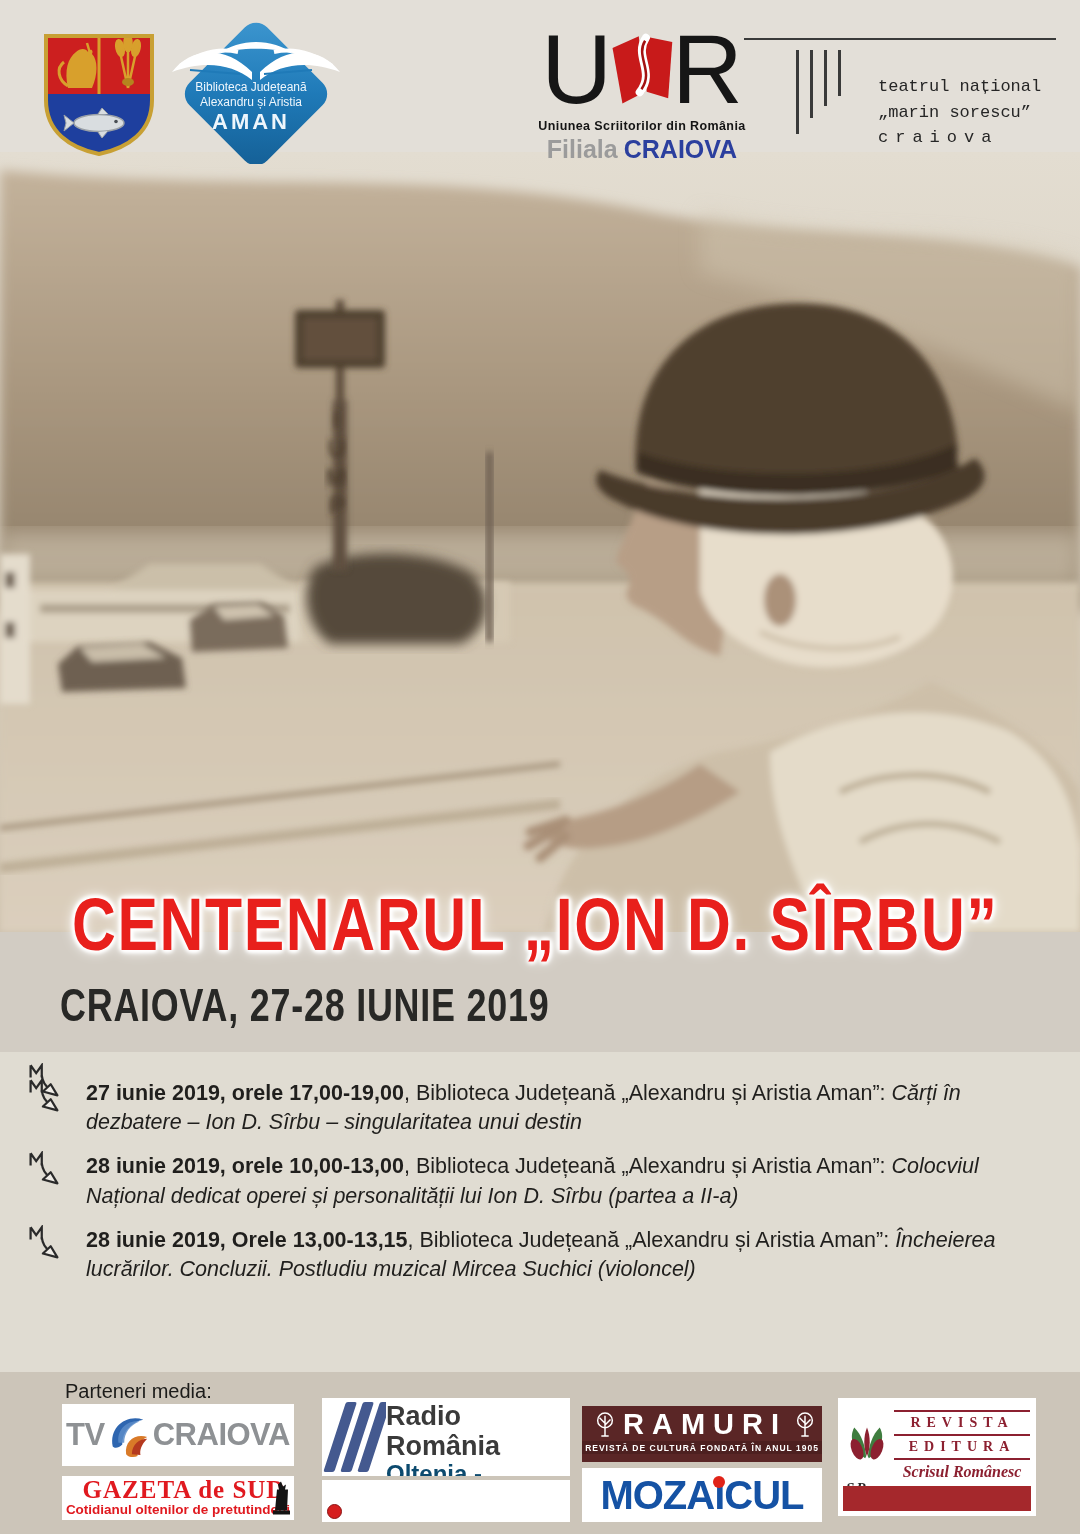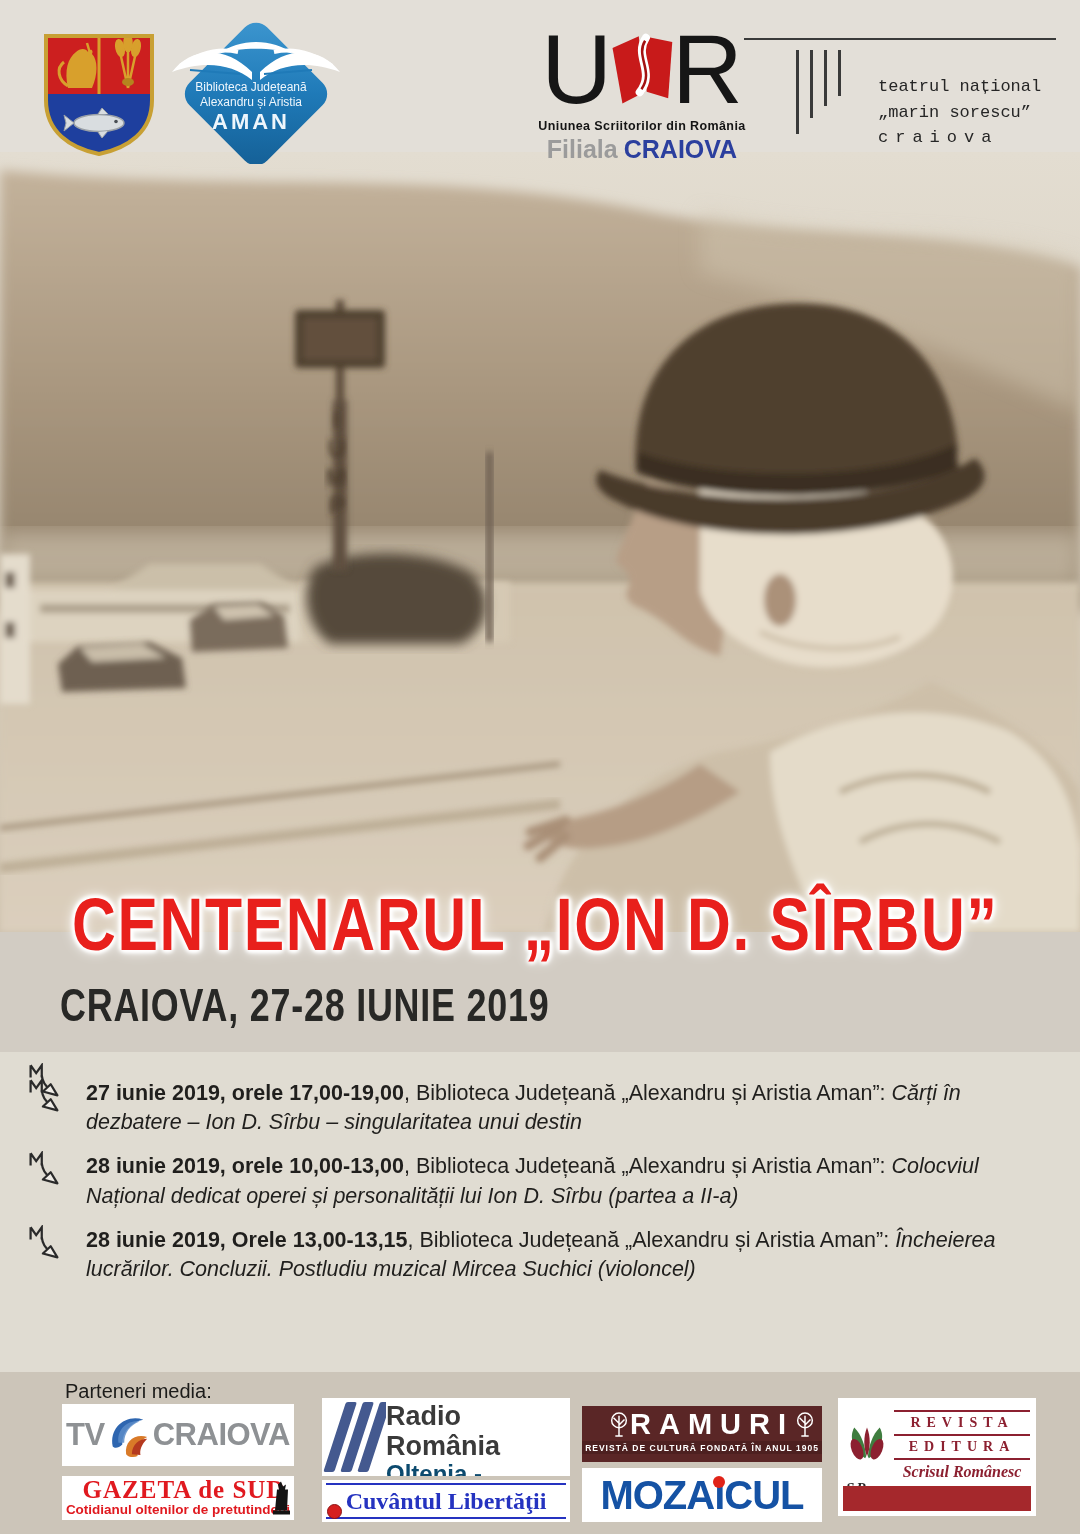--- a/index.html
+++ b/index.html
@@ -66,21 +66,21 @@
   .radio-txt{padding-top:4px;line-height:1.1;}
   .rd1,.rd2{font-size:27px;font-weight:700;color:#3a3a3a;}
   .rd3{font-size:24px;font-weight:700;color:#0c4a6e;}
   .cuv{left:322px;top:108px;width:248px;height:42px;}
   .cuv-inner{margin:3px 4px;border-top:2px solid #2533c0;border-bottom:2px solid #2533c0;height:32px;
              display:flex;align-items:center;justify-content:center;}
   .cuv-name{font-family:"Liberation Serif",serif;font-weight:700;font-size:24px;color:#2533c0;white-space:nowrap;}
   .cuv-dot{position:absolute;left:5px;bottom:3px;width:13px;height:13px;border-radius:50%;
            background:#d61f1f;border:1px solid #8c1212;}
   .ramuri{left:582px;top:34px;width:240px;height:56px;background:#5a2626;color:#fff;text-align:center;}
-  .rm-row{display:flex;align-items:center;justify-content:flex-end;padding:2px 6px 0 12px;}
+  .rm-row{display:flex;align-items:center;justify-content:space-between;padding:2px 6px 0 12px;}
   .rm-name{font-size:29px;font-weight:700;letter-spacing:8px;line-height:1.15;}
   .rm-tag{font-size:8.5px;font-weight:700;letter-spacing:1px;background:rgba(0,0,0,.14);padding:2px 0 1px;}
   .ramuri svg{width:22px;height:30px;}
   .moz{left:582px;top:96px;width:240px;height:54px;display:flex;align-items:center;justify-content:center;}
   .moz span{font-size:40px;font-weight:700;color:#1552a4;letter-spacing:-1px;}
   .moz-i{position:relative;display:inline-block;}
   .moz-dot{position:absolute;left:50%;transform:translateX(-50%);top:3px;width:12px;height:12px;border-radius:50%;background:#e02318;}
   .scrisul{left:838px;top:26px;width:198px;height:118px;}
   .sc-flower{position:absolute;left:6px;top:24px;width:46px;height:58px;}
   .sc-mono{position:absolute;left:8px;top:82px;font-family:"Liberation Serif",serif;font-style:italic;
@@ -216,23 +216,20 @@
         </g>
       </svg>
       <div class="radio-txt">
         <div class="rd1">Radio</div>
         <div class="rd2">România</div>
         <div class="rd3">Oltenia - Craiova</div>
       </div>
     </div>
 
     <div class="lbox cuv">
-      <div class="cuv-inner">
-        <span class="cuv-name">Cuvântul Libertăţii</span>
-      </div>
       <span class="cuv-dot"></span>
     </div>
 
     <div class="lbox ramuri">
       <div class="rm-row">
         <svg viewBox="0 0 24 32">
           <circle cx="12" cy="11" r="8" fill="none" stroke="#fff" stroke-width="1.6"></circle>
           <path d="M12,6 V28 M12,14 L6,8 M12,16 L18,10 M8,28 H16" stroke="#fff" stroke-width="1.6" fill="none"></path>
         </svg>
         <span class="rm-name">RAMURI</span>

